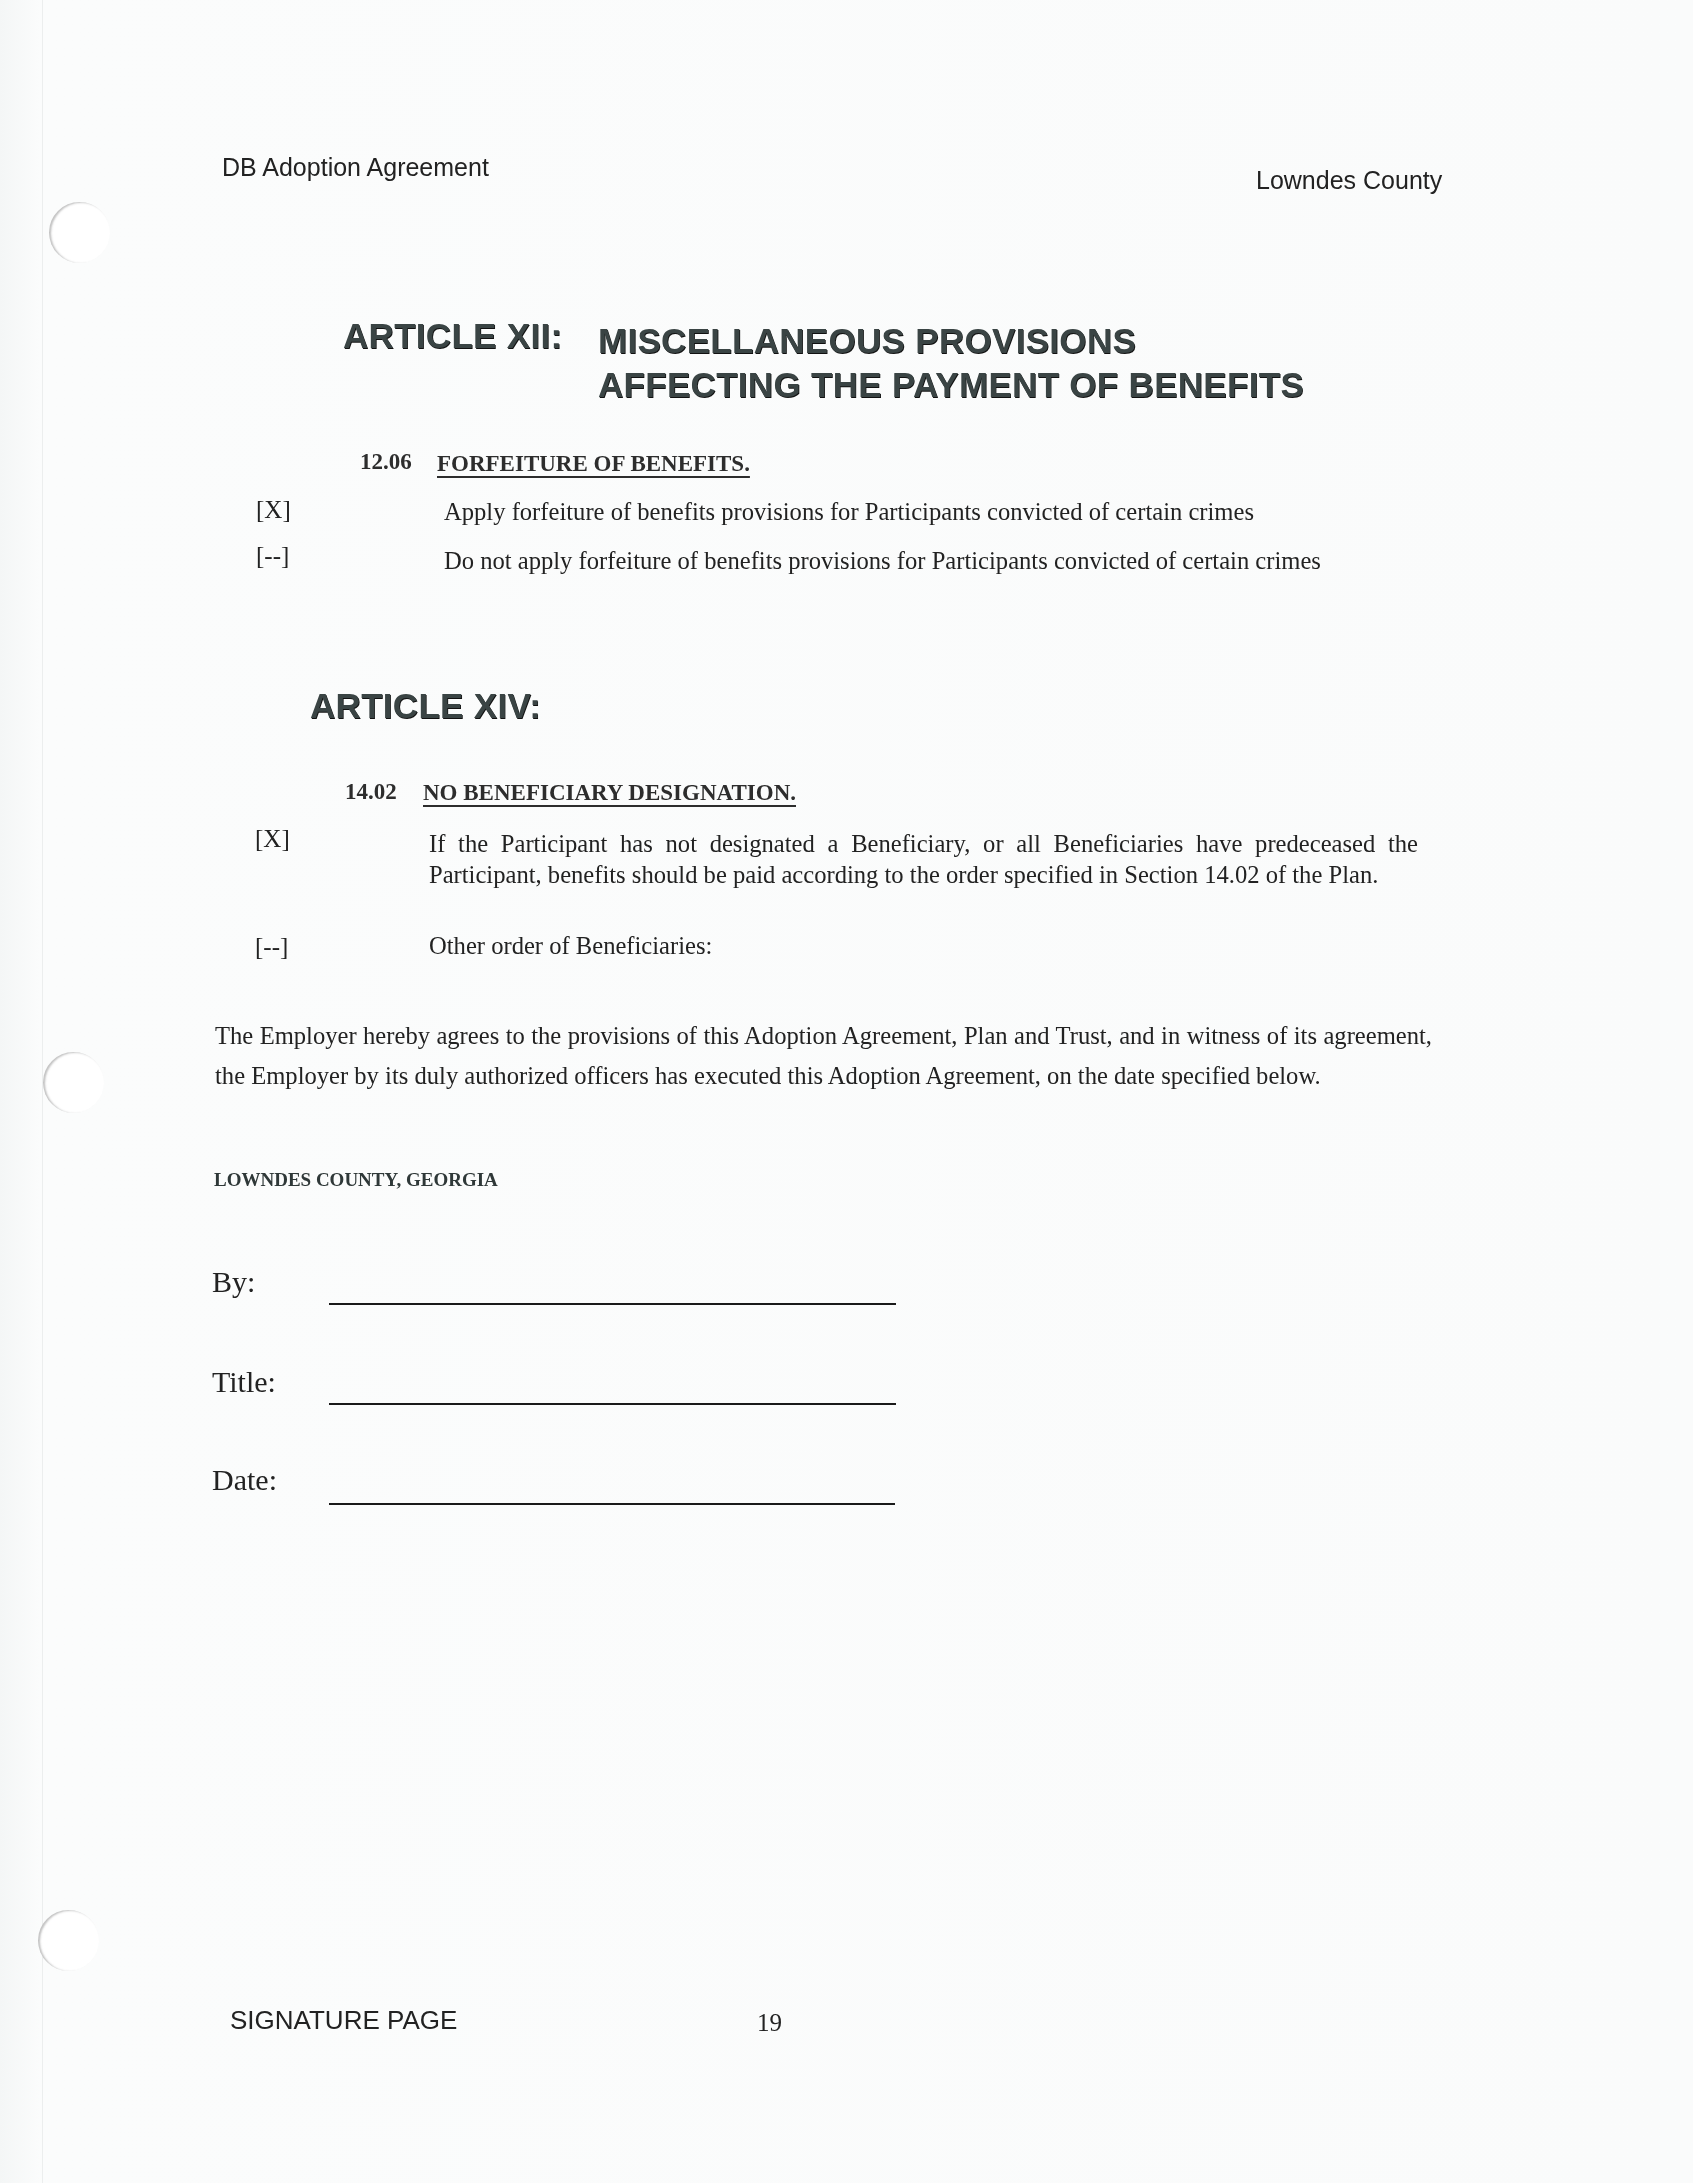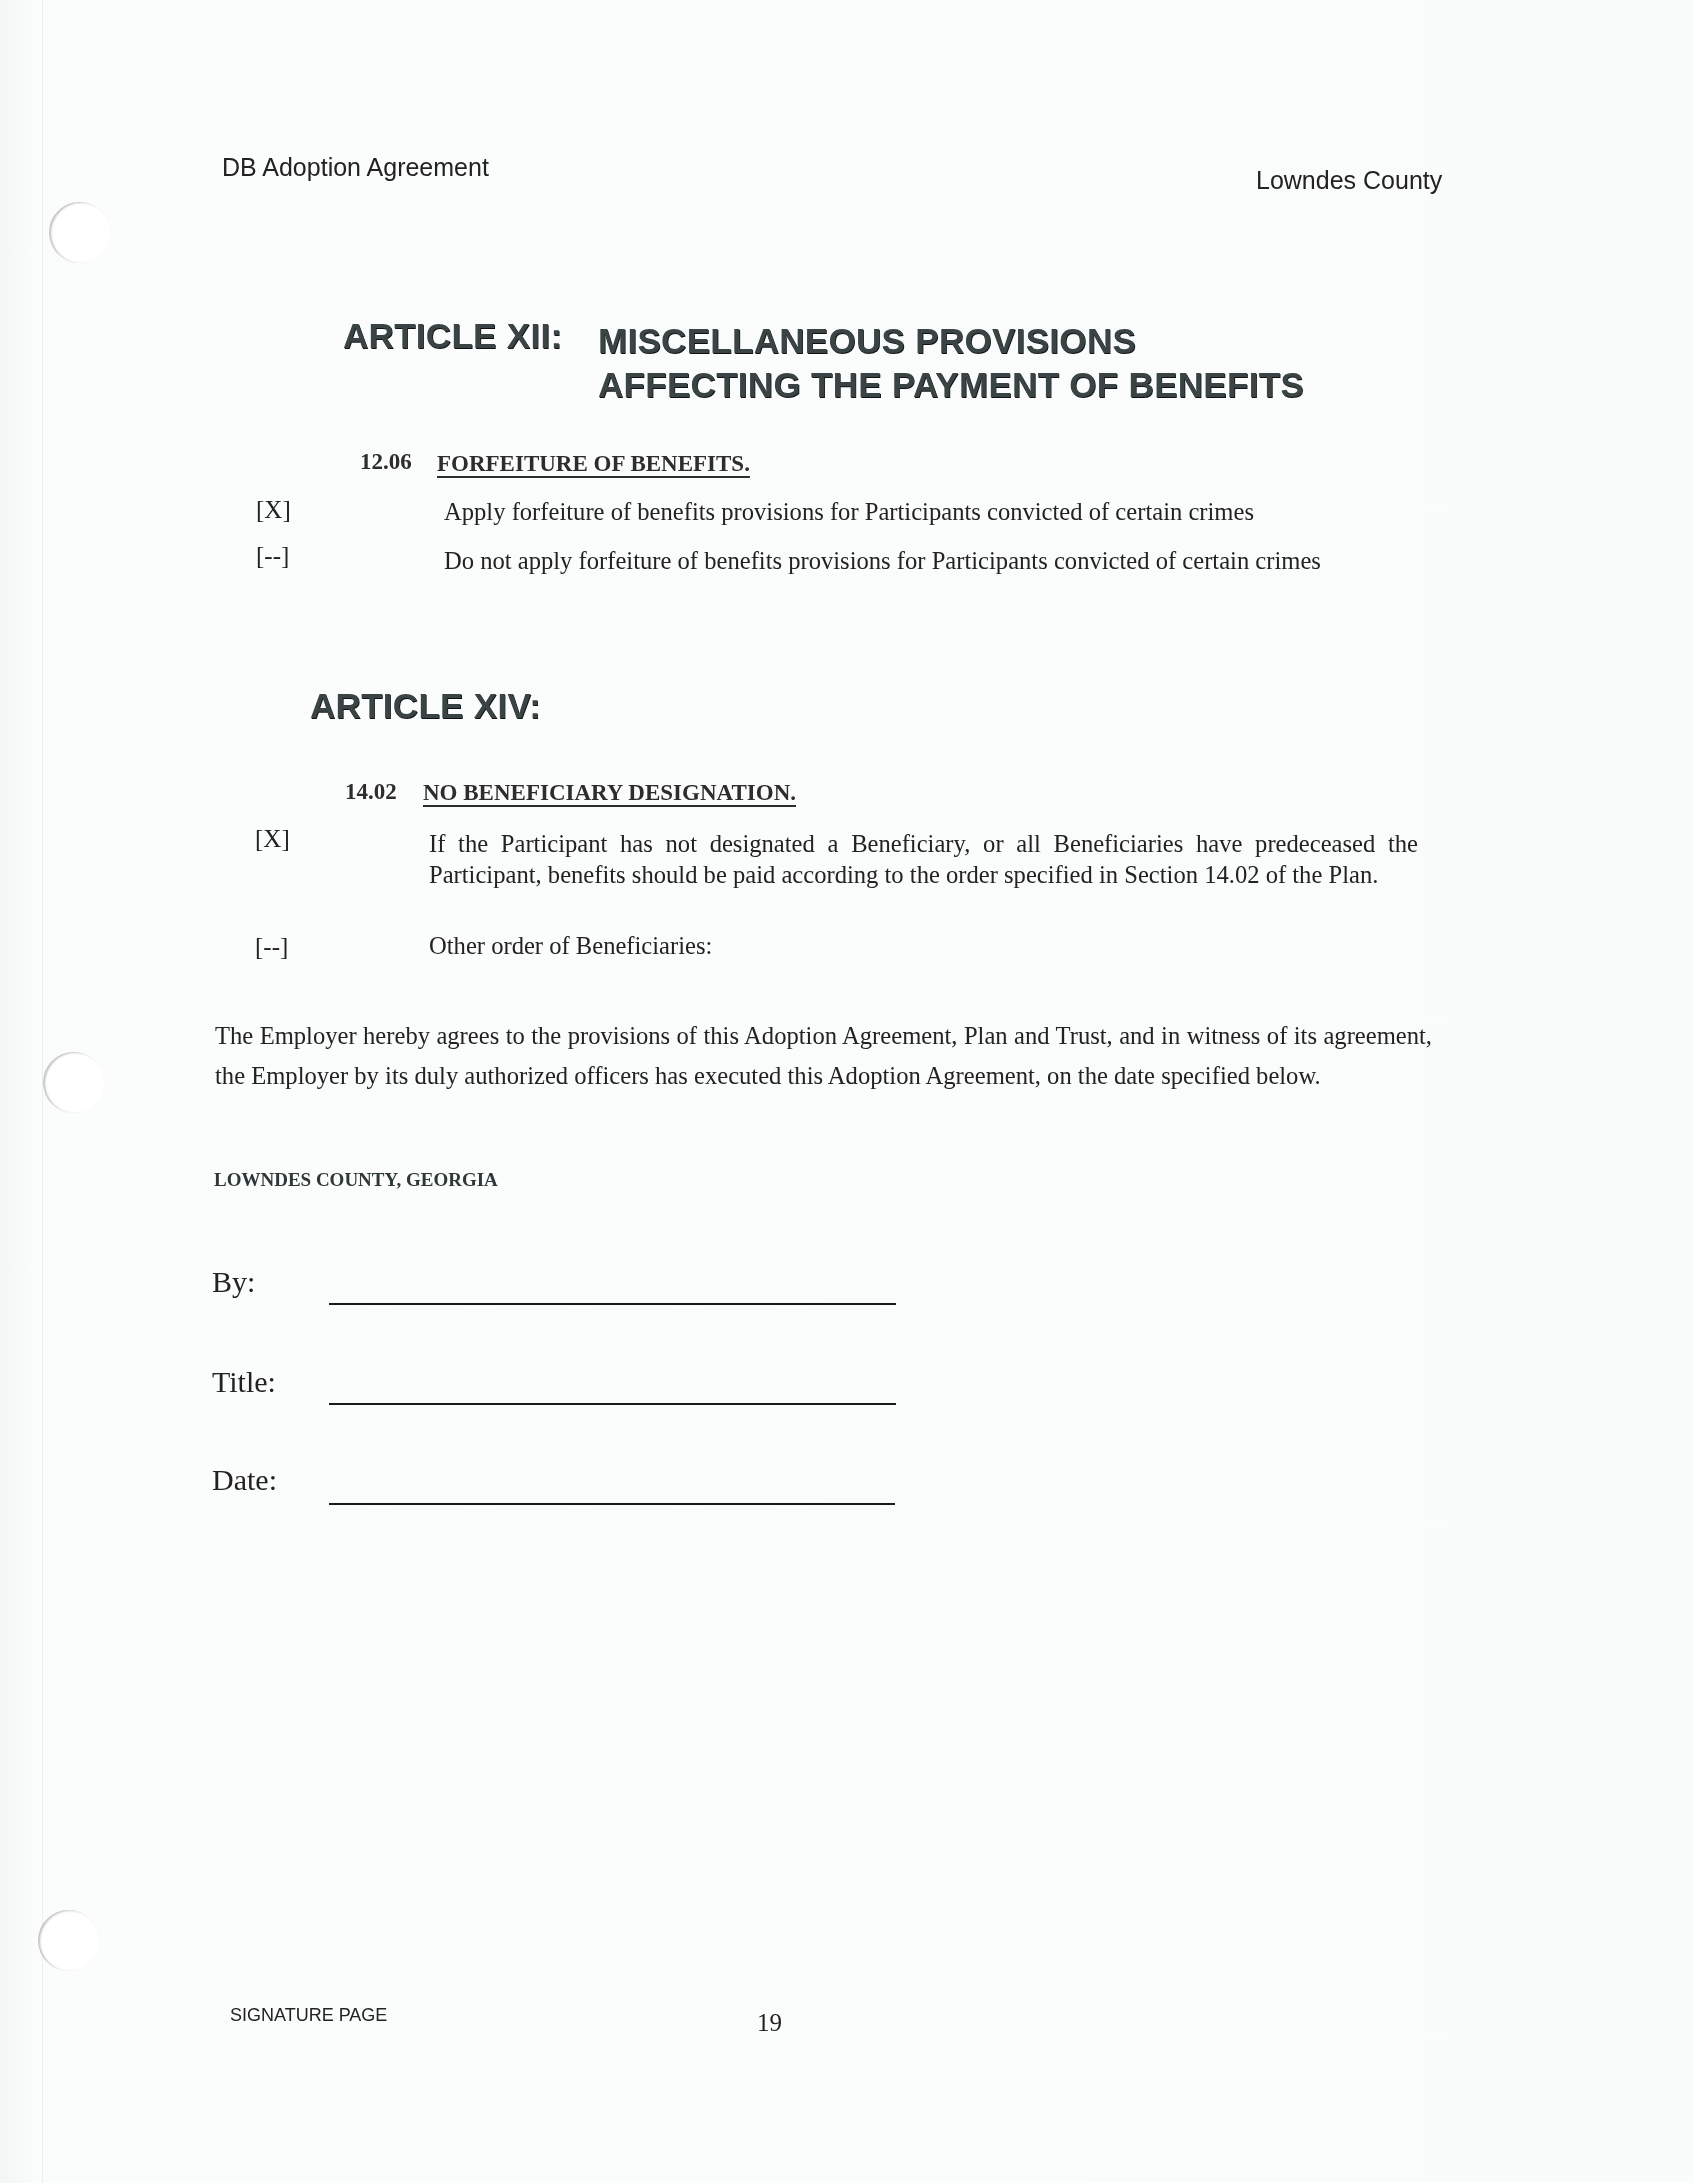--- a/index.html
+++ b/index.html
@@ -91,21 +91,21 @@
   .sig-label {
     font-family: "Liberation Serif", serif;
     font-size: 30px;
     color: #222;
   }
   .sig-line {
     position: absolute;
     height: 2px;
     background: #1a1a1a;
   }
-  .footer-left { left: 230px; top: 2005px; font-size: 18px; color: #222; }
+  .footer-left { left: 230px; top: 2005px; font-size: 26px; color: #222; }
   .footer-num { left: 757px; top: 2009px; font-size: 25px; color: #222; }
 </style>
 </head>
 <body>
 
 <div class="page">
   <div class="fold-line"></div>
 
   <div class="punch-hole" style="left:49px; top:202px;"></div>
   <div class="punch-hole" style="left:43px; top:1052px;"></div>

